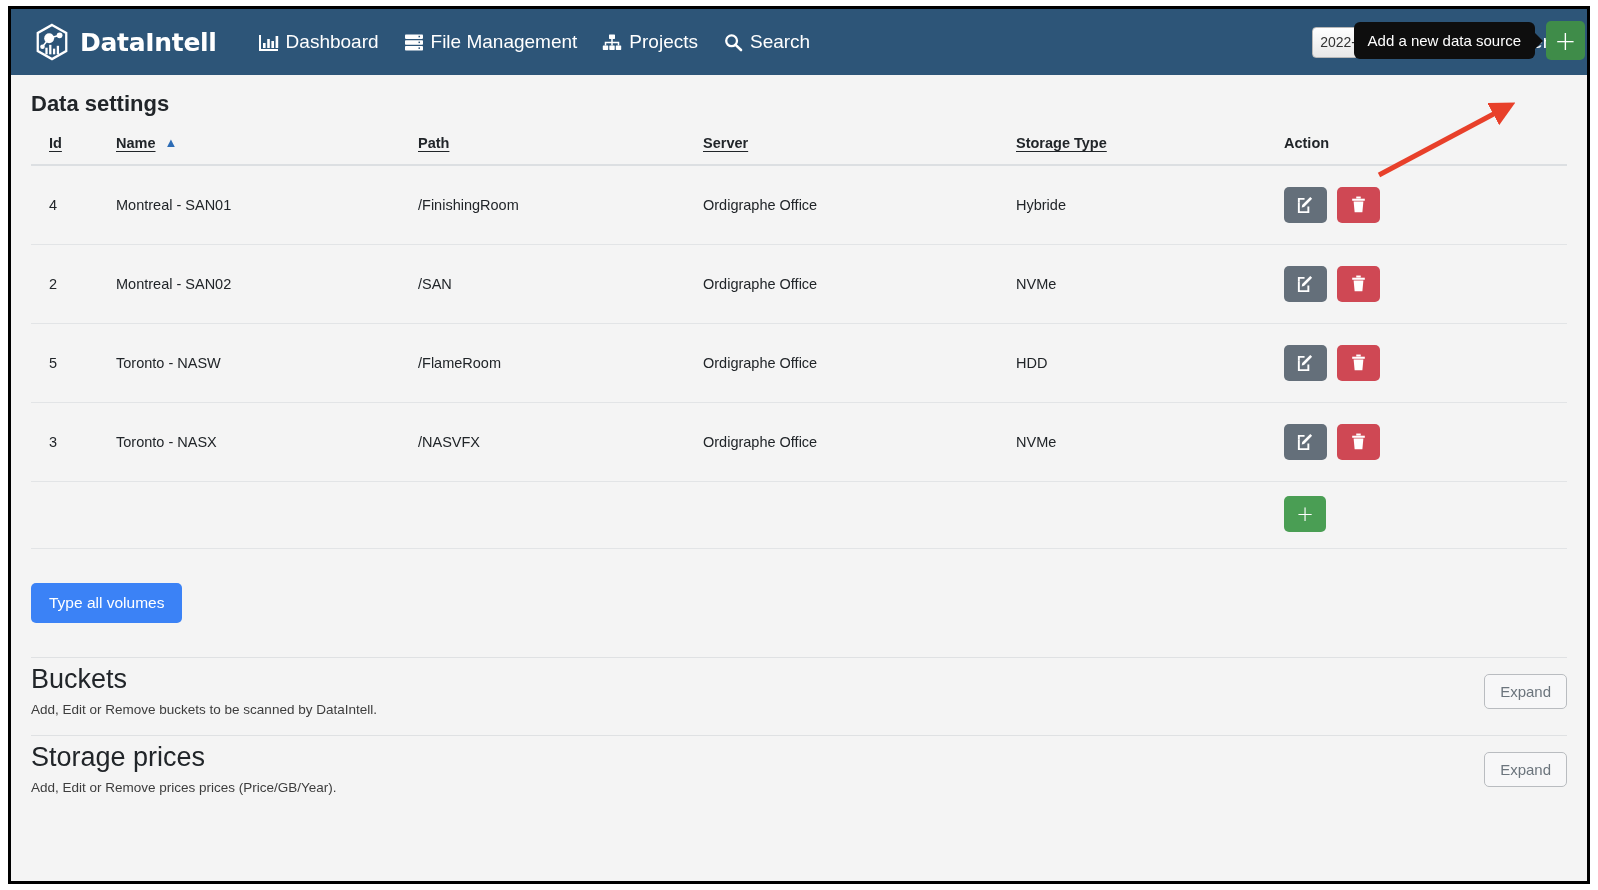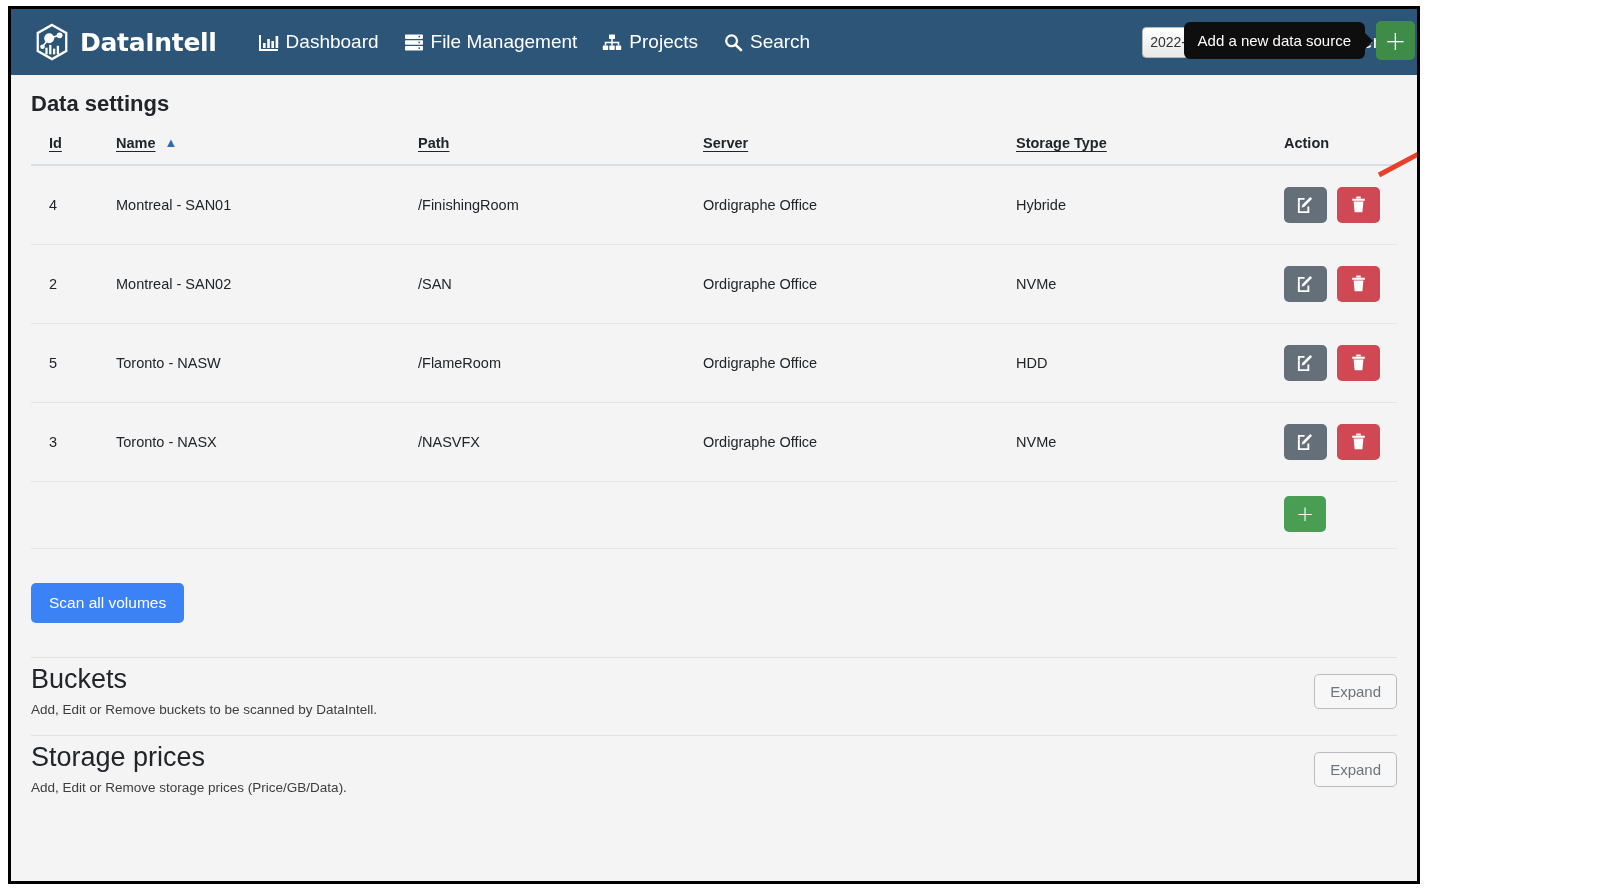--- a/index.html
+++ b/index.html
@@ -10,21 +10,21 @@
     overflow: hidden;
   }
   .frame {
     position: relative;
     width: 1598px; height: 890px;
     background: #ffffff;
     padding: 6px 8px 6px 8px;
   }
   .screen {
     position: relative;
-    width: 1412px; height: 878px;
+    width: 1582px; height: 878px;
     border: 3px solid #000000;
     background: #fdba74;
     overflow: hidden;
   }
 
   
   .navbar {
     height: 66px;
     background: #2d5578;
     display: flex;
@@ -458,40 +458,40 @@
           <td class="col-type addrow-td"></td>
           <td class="col-action addrow-td">
             <button class="icon-btn btn-add-row">
               <span class="plus-glyph plus-glyph-sm">+</span>
             </button>
           </td>
         </tr>
       </tbody>
     </table>
 
-    <button class="scan-btn">Scan all volumes</button>
+    <button class="scan-btn">Type all volumes</button>
 
     <div class="divider"></div>
 
     
     <div class="section-head collapsed-section">
       <div>
         <div class="section-title">Buckets</div>
         <div class="section-sub">Add, Edit or Remove buckets to be scanned by DataIntell.</div>
       </div>
       <button class="ghost-btn" style="margin-top:10px;">Expand</button>
     </div>
 
     <div class="divider" style="margin-top:8px;"></div>
 
     
     <div class="section-head collapsed-section">
       <div>
         <div class="section-title">Storage prices</div>
-        <div class="section-sub">Add, Edit or Remove storage prices (Price/GB/Data).</div>
+        <div class="section-sub">Add, Edit or Remove prices prices (Price/GB/Year).</div>
       </div>
       <button class="ghost-btn" style="margin-top:10px;">Expand</button>
     </div>
 
   </div>
 
   <div class="tooltip-wrap">
     <div class="tooltip">Add a new data source</div>
     <button class="btn-add-source">
       <span class="plus-glyph">+</span>

